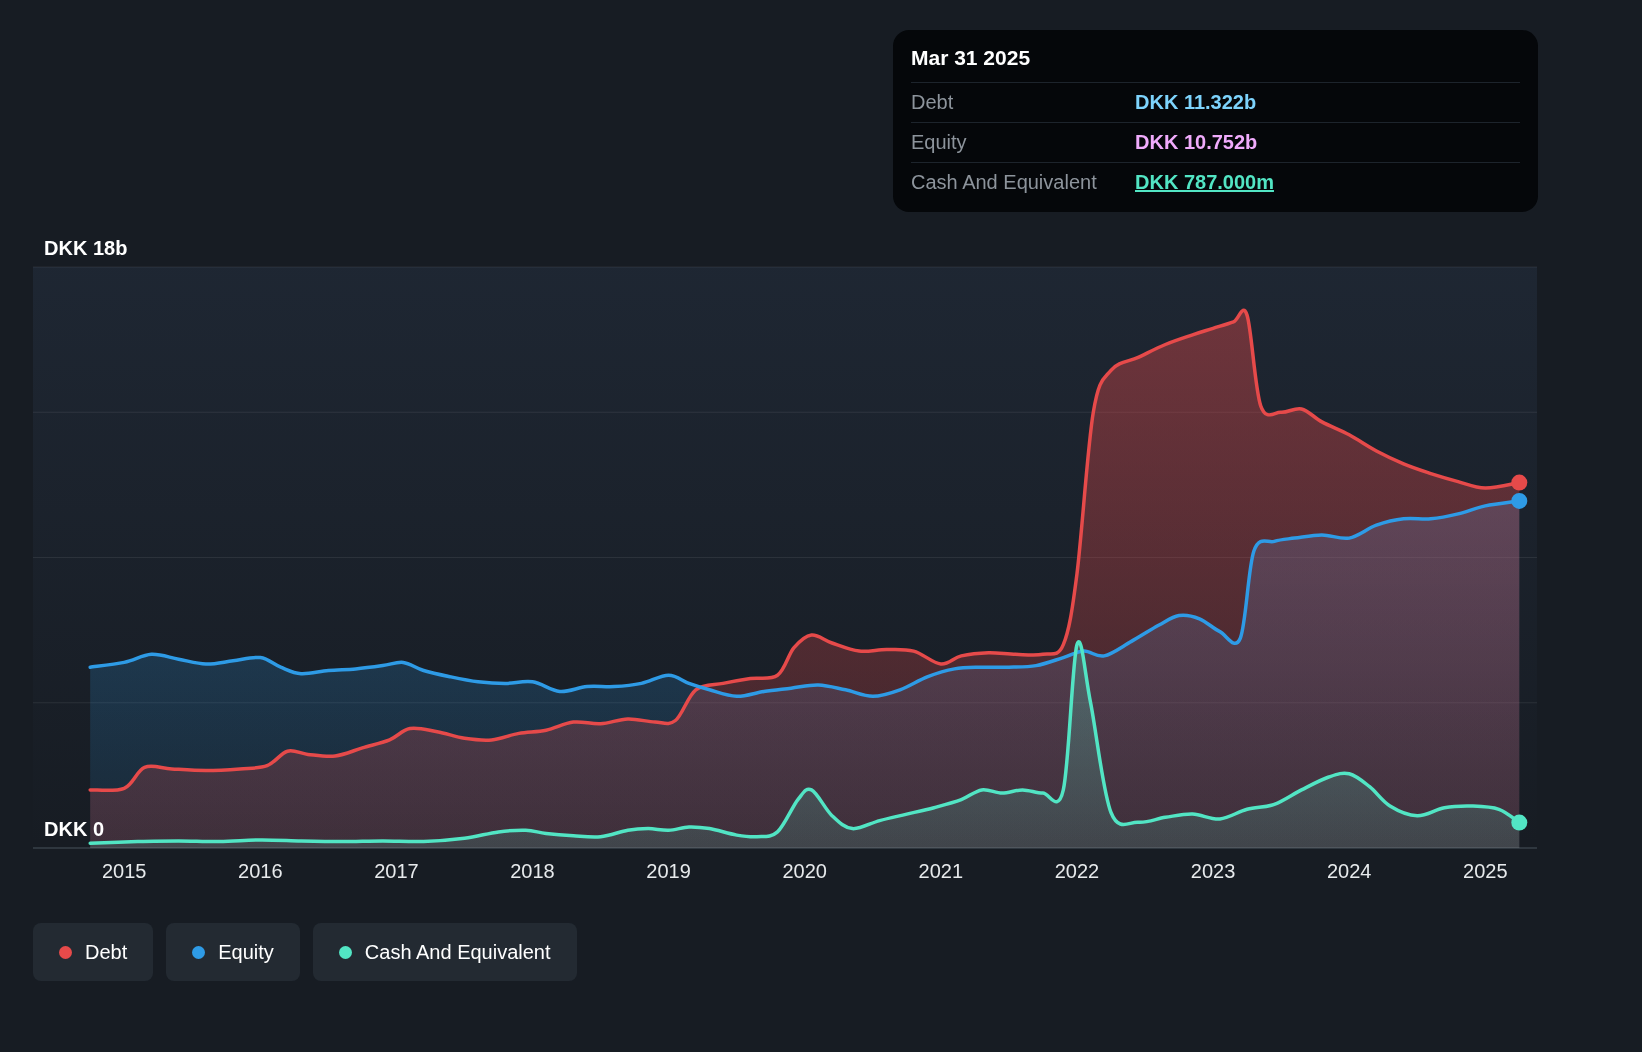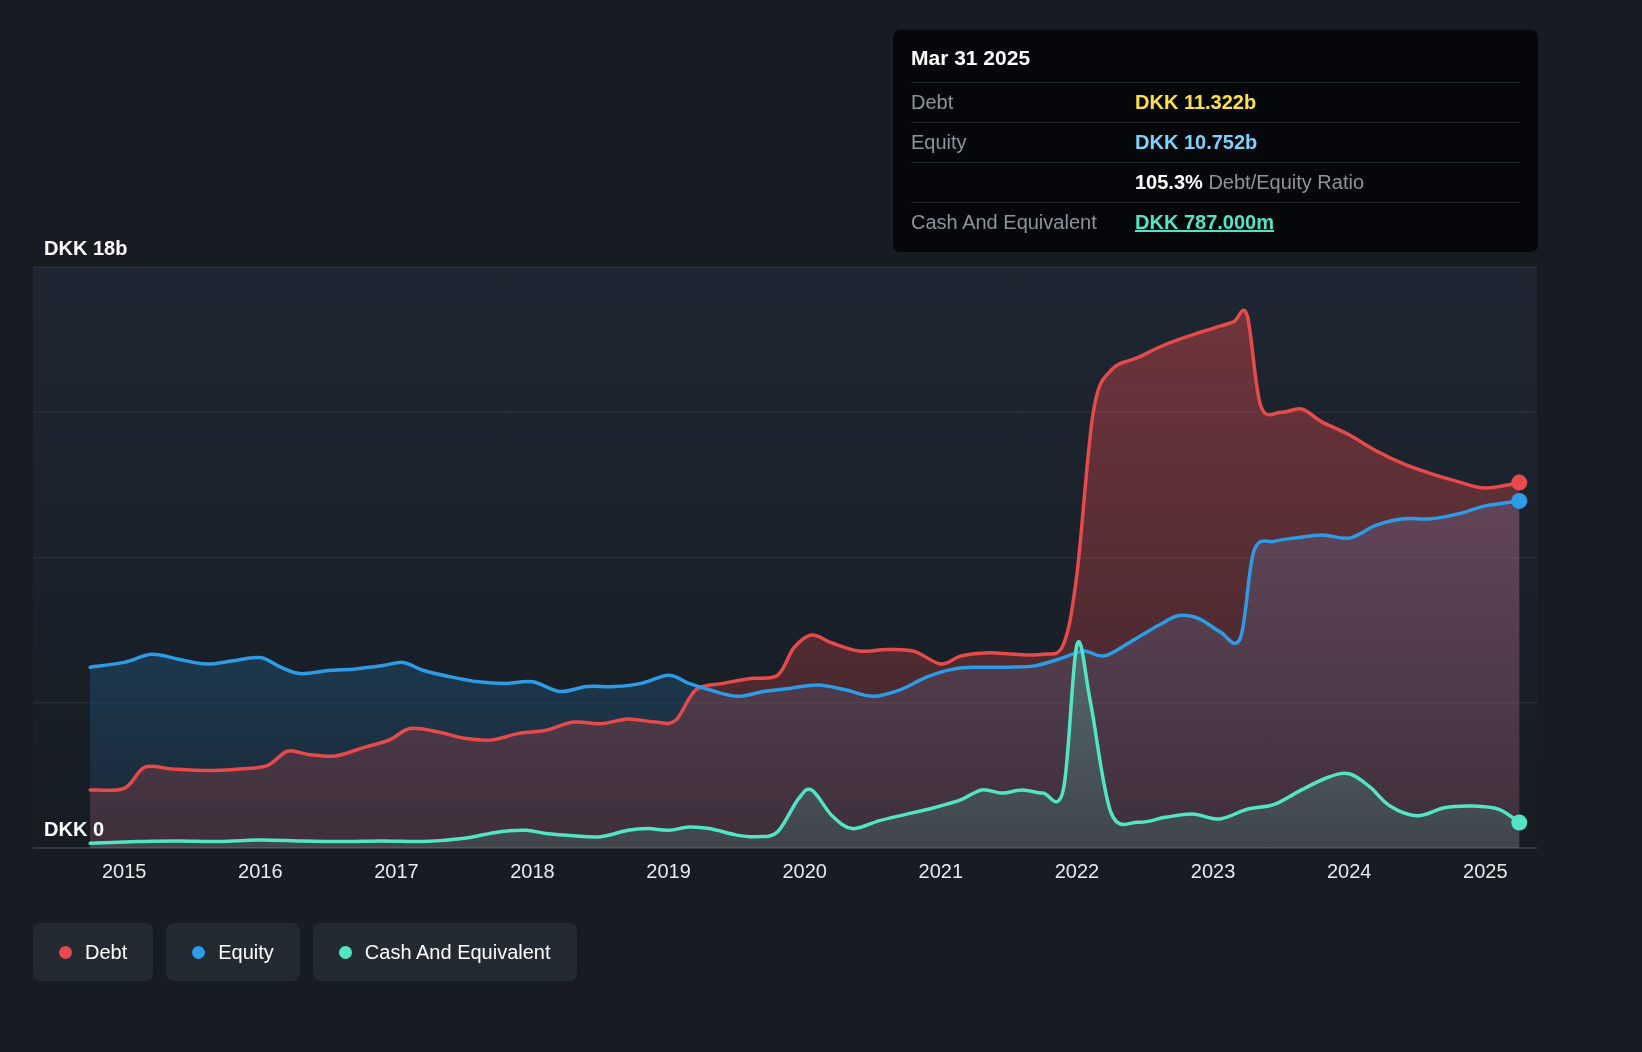--- a/index.html
+++ b/index.html
@@ -11,21 +11,21 @@
     color: #ffffff;
     overflow: hidden;
   }
   .stage { position: relative; width: 1642px; height: 1052px; }
   svg.chart { position: absolute; left: 0; top: 0; }
   svg.chart text { font-family: "Liberation Sans", sans-serif; }
 
   
   .tooltip {
     position: absolute; left: 893px; top: 30px; width: 645px;
-    background: #05070a; border-radius: 7px;
+    background: #05070a; border-radius: 16px;
     padding: 14px 18px 10px 18px; z-index: 5;
   }
   .tooltip-title { font-size: 21px; font-weight: 700; padding: 2px 0 12px 0; color: #ffffff; }
   .t-row {
     display: grid; grid-template-columns: 224px 1fr; align-items: center;
     padding: 8px 0; border-top: 1px solid #1d242c; font-size: 20px;
   }
   .t-label { color: #8d949c; }
   .t-value { font-weight: 700; }
   .t-ratio-strong { font-weight: 700; color: #ffffff; }
@@ -92,32 +92,25 @@
       <text x="1349.2" y="878" text-anchor="middle" fill="#e7eaec" font-size="20">2024</text>
       <text x="1485.3" y="878" text-anchor="middle" fill="#e7eaec" font-size="20">2025</text>
       <text x="44" y="255.0" fill="#ffffff" font-size="20" font-weight="700">DKK 18b</text>
       <text x="44" y="836.0" fill="#ffffff" font-size="20" font-weight="700">DKK 0</text>
     </svg>
 
   <div class="tooltip">
     <div class="tooltip-title">Mar 31 2025</div>
     <div class="t-row">
       <span class="t-label">Debt</span>
-      <span class="t-value" style="color: #fde047;">DKK 11.322b</span>
+      <span class="t-value" style="color: #7dd3fc;">DKK 11.322b</span>
     </div>
     <div class="t-row">
       <span class="t-label">Equity</span>
-      <span class="t-value" style="color: #7dd3fc;">DKK 10.752b</span>
-    </div>
-    <div class="t-row">
-      <span></span>
-      <span>
-        <span class="t-ratio-strong">105.3%</span>
-        <span class="t-ratio-label">Debt/Equity Ratio</span>
-      </span>
+      <span class="t-value" style="color: #f0abfc;">DKK 10.752b</span>
     </div>
     <div class="t-row">
       <span class="t-label">Cash And Equivalent</span>
       <span class="t-value" style="color: rgb(82, 229, 196); text-decoration: underline;">DKK 787.000m</span>
     </div>
   </div>
 
   <div class="legend">
     <div class="legend-item">
       <span class="legend-dot" style="background: rgb(230, 74, 74);"></span>

